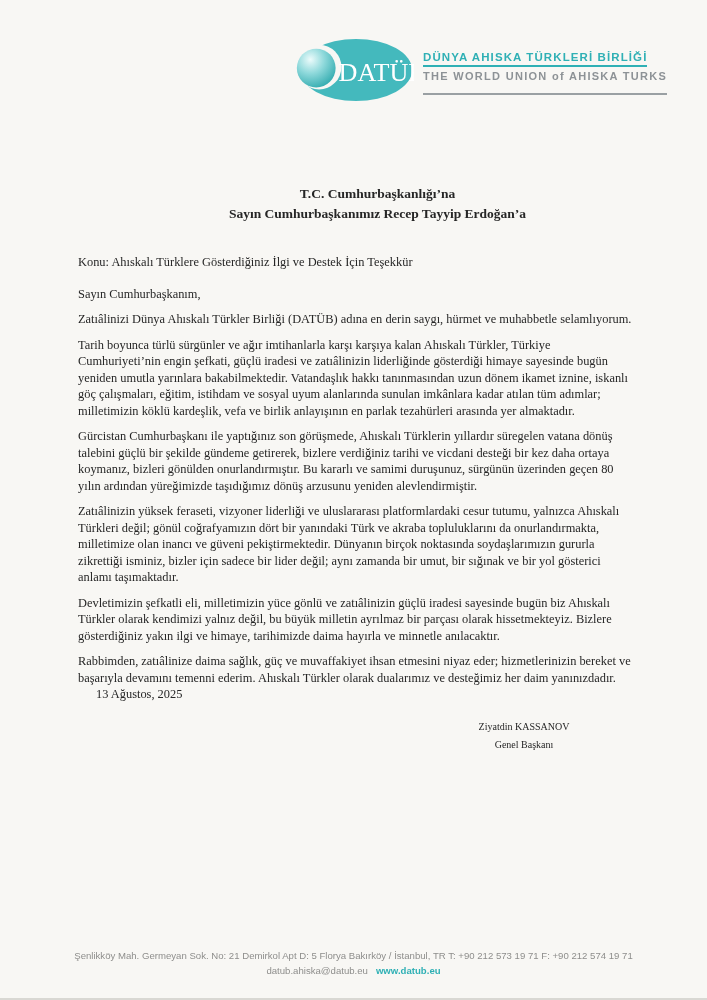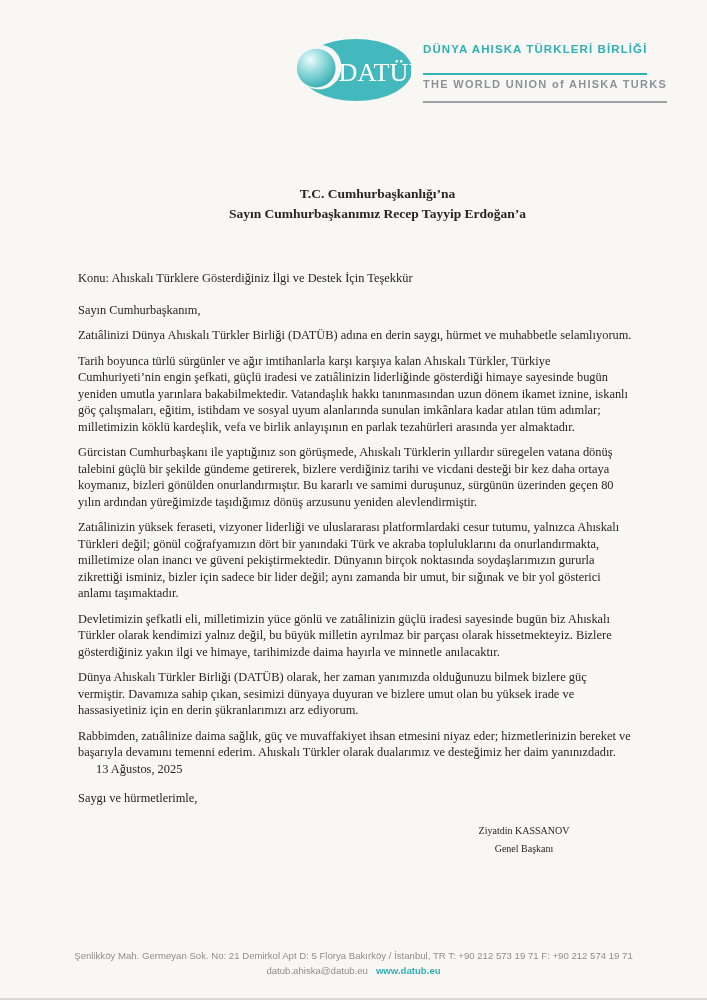--- a/index.html
+++ b/index.html
@@ -27,21 +27,21 @@
   }
   .logo { width: 118px; height: 64px; flex: 0 0 auto; }
   .org-names { display: flex; flex-direction: column; align-items: flex-start; padding-top: 6px; }
   .org-tr {
     font-family: "Liberation Sans", sans-serif;
     font-weight: bold;
     font-size: 11.5px;
     letter-spacing: 1.1px;
     color: #2fb0b5;
     border-bottom: 2px solid #2fb0b5;
-    padding-bottom: 18px;
+    padding-bottom: 2px;
     white-space: nowrap;
   }
   .org-en {
     font-family: "Liberation Sans", sans-serif;
     font-weight: bold;
     font-size: 11px;
     letter-spacing: 1.3px;
     color: #8d9296;
     border-bottom: 2px solid #9aa0a3;
     padding-bottom: 11px;
@@ -56,21 +56,21 @@
     font-weight: bold;
     font-size: 13.5px;
     line-height: 20px;
     margin-left: 48px;
   }
   .body-text {
     margin: 0 71px 0 78px;   
     font-size: 12.4px;
     line-height: 16.5px;
   }
-  .subject { margin-top: 46px; }
+  .subject { margin-top: 30px; }
   .salutation { margin-top: 15px; }
   .para { margin: 9px 0 0 0; }
   .date-inline { display: inline-block; margin-left: 18px; }
   .closing { margin-top: 13px; }
 
   .signature {
     width: 252px;
     margin: 15px 57px 0 auto;
     text-align: center;
     font-size: 10px;
@@ -124,25 +124,23 @@
 
   <div class="body-text">
     <div class="subject">Konu: Ahıskalı Türklere Gösterdiğiniz İlgi ve Destek İçin Teşekkür</div>
     <div class="salutation">Sayın Cumhurbaşkanım,</div>
 
     <p class="para">Zatıâlinizi Dünya Ahıskalı Türkler Birliği (DATÜB) adına en derin saygı, hürmet ve muhabbetle selamlıyorum.</p>
     <p class="para">Tarih boyunca türlü sürgünler ve ağır imtihanlarla karşı karşıya kalan Ahıskalı Türkler, Türkiye Cumhuriyeti’nin engin şefkati, güçlü iradesi ve zatıâlinizin liderliğinde gösterdiği himaye sayesinde bugün yeniden umutla yarınlara bakabilmektedir. Vatandaşlık hakkı tanınmasından uzun dönem ikamet iznine, iskanlı göç çalışmaları, eğitim, istihdam ve sosyal uyum alanlarında sunulan imkânlara kadar atılan tüm adımlar; milletimizin köklü kardeşlik, vefa ve birlik anlayışının en parlak tezahürleri arasında yer almaktadır.</p>
     <p class="para">Gürcistan Cumhurbaşkanı ile yaptığınız son görüşmede, Ahıskalı Türklerin yıllardır süregelen vatana dönüş talebini güçlü bir şekilde gündeme getirerek, bizlere verdiğiniz tarihi ve vicdani desteği bir kez daha ortaya koymanız, bizleri gönülden onurlandırmıştır. Bu kararlı ve samimi duruşunuz, sürgünün üzerinden geçen 80 yılın ardından yüreğimizde taşıdığımız dönüş arzusunu yeniden alevlendirmiştir.</p>
     <p class="para">Zatıâlinizin yüksek feraseti, vizyoner liderliği ve uluslararası platformlardaki cesur tutumu, yalnızca Ahıskalı Türkleri değil; gönül coğrafyamızın dört bir yanındaki Türk ve akraba topluluklarını da onurlandırmakta, milletimize olan inancı ve güveni pekiştirmektedir. Dünyanın birçok noktasında soydaşlarımızın gururla zikrettiği isminiz, bizler için sadece bir lider değil; aynı zamanda bir umut, bir sığınak ve bir yol gösterici anlamı taşımaktadır.</p>
     <p class="para">Devletimizin şefkatli eli, milletimizin yüce gönlü ve zatıâlinizin güçlü iradesi sayesinde bugün biz Ahıskalı Türkler olarak kendimizi yalnız değil, bu büyük milletin ayrılmaz bir parçası olarak hissetmekteyiz. Bizlere gösterdiğiniz yakın ilgi ve himaye, tarihimizde daima hayırla ve minnetle anılacaktır.</p>
-    <p class="para">Dünya Ahıskalı Türkler Birliği (DATÜB) olarak, her zaman yanımızda olduğunuzu bilmek bizlere güç vermiştir. Davamıza sahip çıkan, sesimizi dünyaya duyuran ve bizlere umut olan bu yüksek irade ve hassasiyetiniz için en derin şükranlarımızı arz ediyorum.</p>
 
     <p class="para"><span>Rabbimden, zatıâlinize daima sağlık, güç ve muvaffakiyet ihsan etmesini niyaz eder; hizmetlerinizin bereket ve başarıyla devamını temenni ederim. Ahıskalı Türkler olarak dualarımız ve desteğimiz her daim yanınızdadır.</span><span class="date-inline">13 Ağustos, 2025</span></p>
 
-    <div class="closing">Saygı ve hürmetlerimle,</div>
   </div>
 
   <div class="signature">
     <div>Ziyatdin KASSANOV</div>
     <div>Genel Başkanı</div>
   </div>
 
   <div class="footer">
     <div>Şenlikköy Mah. Germeyan Sok. No: 21 Demirkol Apt D: 5 Florya Bakırköy / İstanbul, TR  T: +90 212 573 19 71  F: +90 212 574 19 71</div>
     <div><span>datub.ahiska@datub.eu</span><span class="site">www.datub.eu</span></div>

